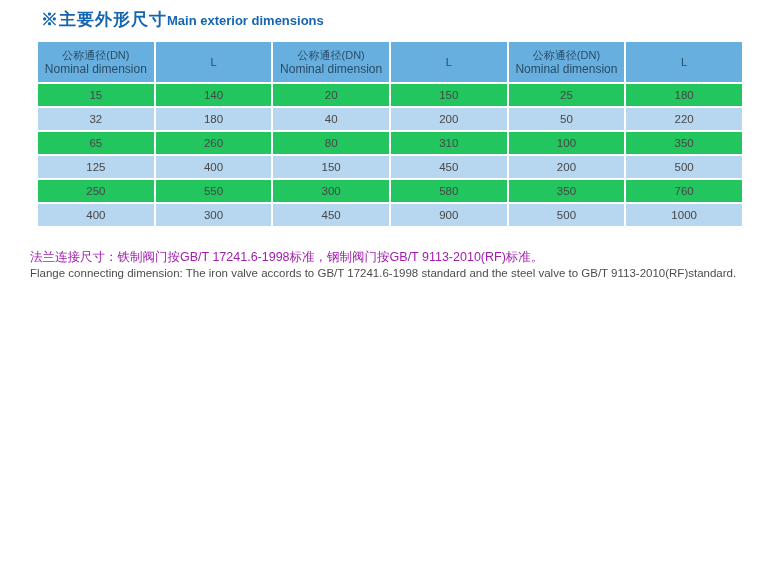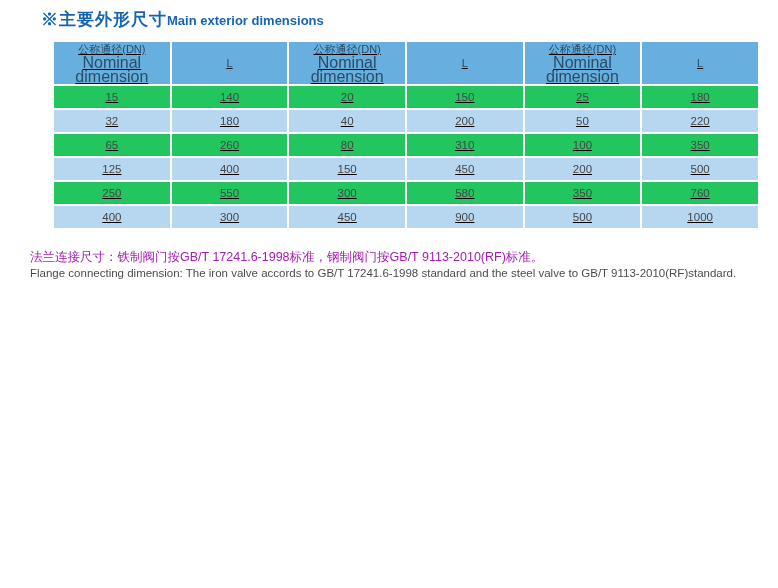--- a/index.html
+++ b/index.html
@@ -30,26 +30,25 @@
     margin-left: 11px;
   }
   .title-en {
     color: #1565b0;
     font-size: 13px;
     font-weight: bold;
     margin-left: 0;
   }
   table.dims {
     position: absolute;
-    left: 52px;
+    left: 36px;
     top: 40px;
     width: 708px;
     border-collapse: collapse;
     table-layout: fixed;
-    text-decoration: underline;
   }
   table.dims th, table.dims td {
     border: 2px solid #ffffff;
     text-align: center;
     vertical-align: middle;
     padding: 0;
   }
   table.dims th {
     background: #66afdf;
     color: #2b4c66;
@@ -59,21 +58,21 @@
     line-height: 14px;
   }
   table.dims td {
     height: 22px;
     font-size: 11.5px;
     color: #474747;
   }
   tr.row-light td { background: #22c55e; }
   tr.row-dark td { background: #b7d6ef; }
   .hdr-cn { display: block; font-size: 11px; }
-  .hdr-en { display: block; font-size: 16px; text-align: center; }
+  .hdr-en { display: block; font-size: 12px; text-align: center; }
   .footnote {
     position: absolute;
     left: 30px;
     top: 249px;
     width: 730px;
   }
   .footnote-cn {
     font-size: 12.5px;
     color: #a21caf;
     line-height: 17px;

